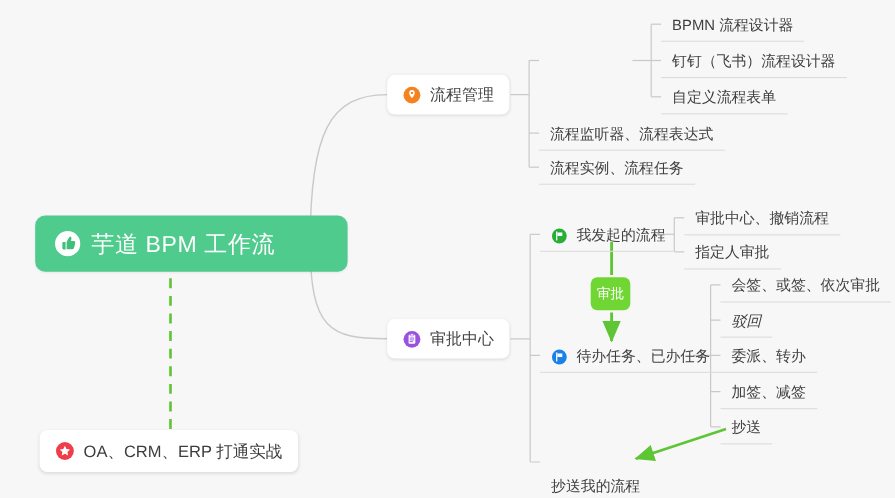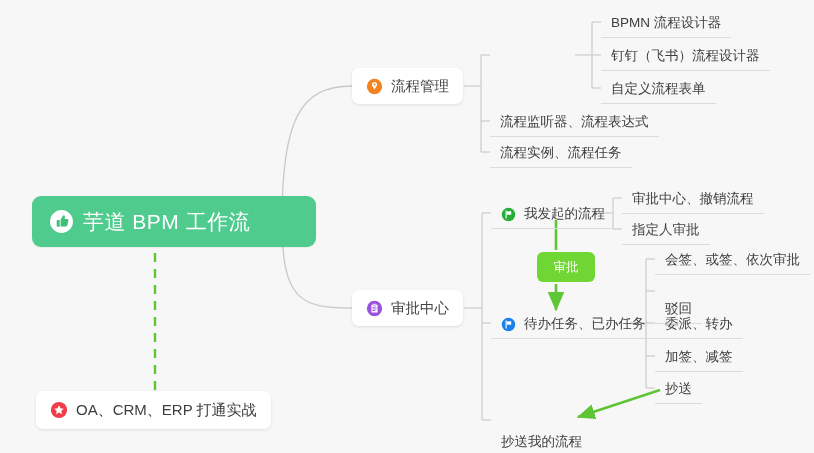--- a/index.html
+++ b/index.html
@@ -66,21 +66,21 @@
     display:flex;align-items:center;
     background:transparent;
   }
   .leaf .label{margin-left:0;}
   .leaf.has-icon .label{margin-left:8px;}
 
   
   .badge-approval{
     position:absolute;
     left:537px;top:252px;
-    width:58px;height:30px;
+    width:36px;height:30px;
     background:#6fd633;
     border-radius:6px;
     display:flex;align-items:center;justify-content:center;
     color:#ffffff;font-size:12.5px;
     z-index:4;
   }
 </style>
 </head>
 <body style="background: rgb(247, 247, 247);">
 
@@ -218,21 +218,21 @@
         <path d="M7.6 5.8h6v4.4h-6z" fill="#ffffff"></path>
       </svg>
     </span>
     <span class="label">待办任务、已办任务</span>
   </div>
 
   <div class="leaf" style="left:655px;top:247px;">
     <span class="label">会签、或签、依次审批</span>
   </div>
 
-  <div class="leaf" style="left:655px;top:296px;">
+  <div class="leaf" style="left:655px;top:279px;font-style:italic;">
     <span class="label">驳回</span>
   </div>
 
   <div class="leaf" style="left:655px;top:311px;">
     <span class="label">委派、转办</span>
   </div>
 
   <div class="leaf" style="left:655px;top:344px;">
     <span class="label">加签、减签</span>
   </div>

